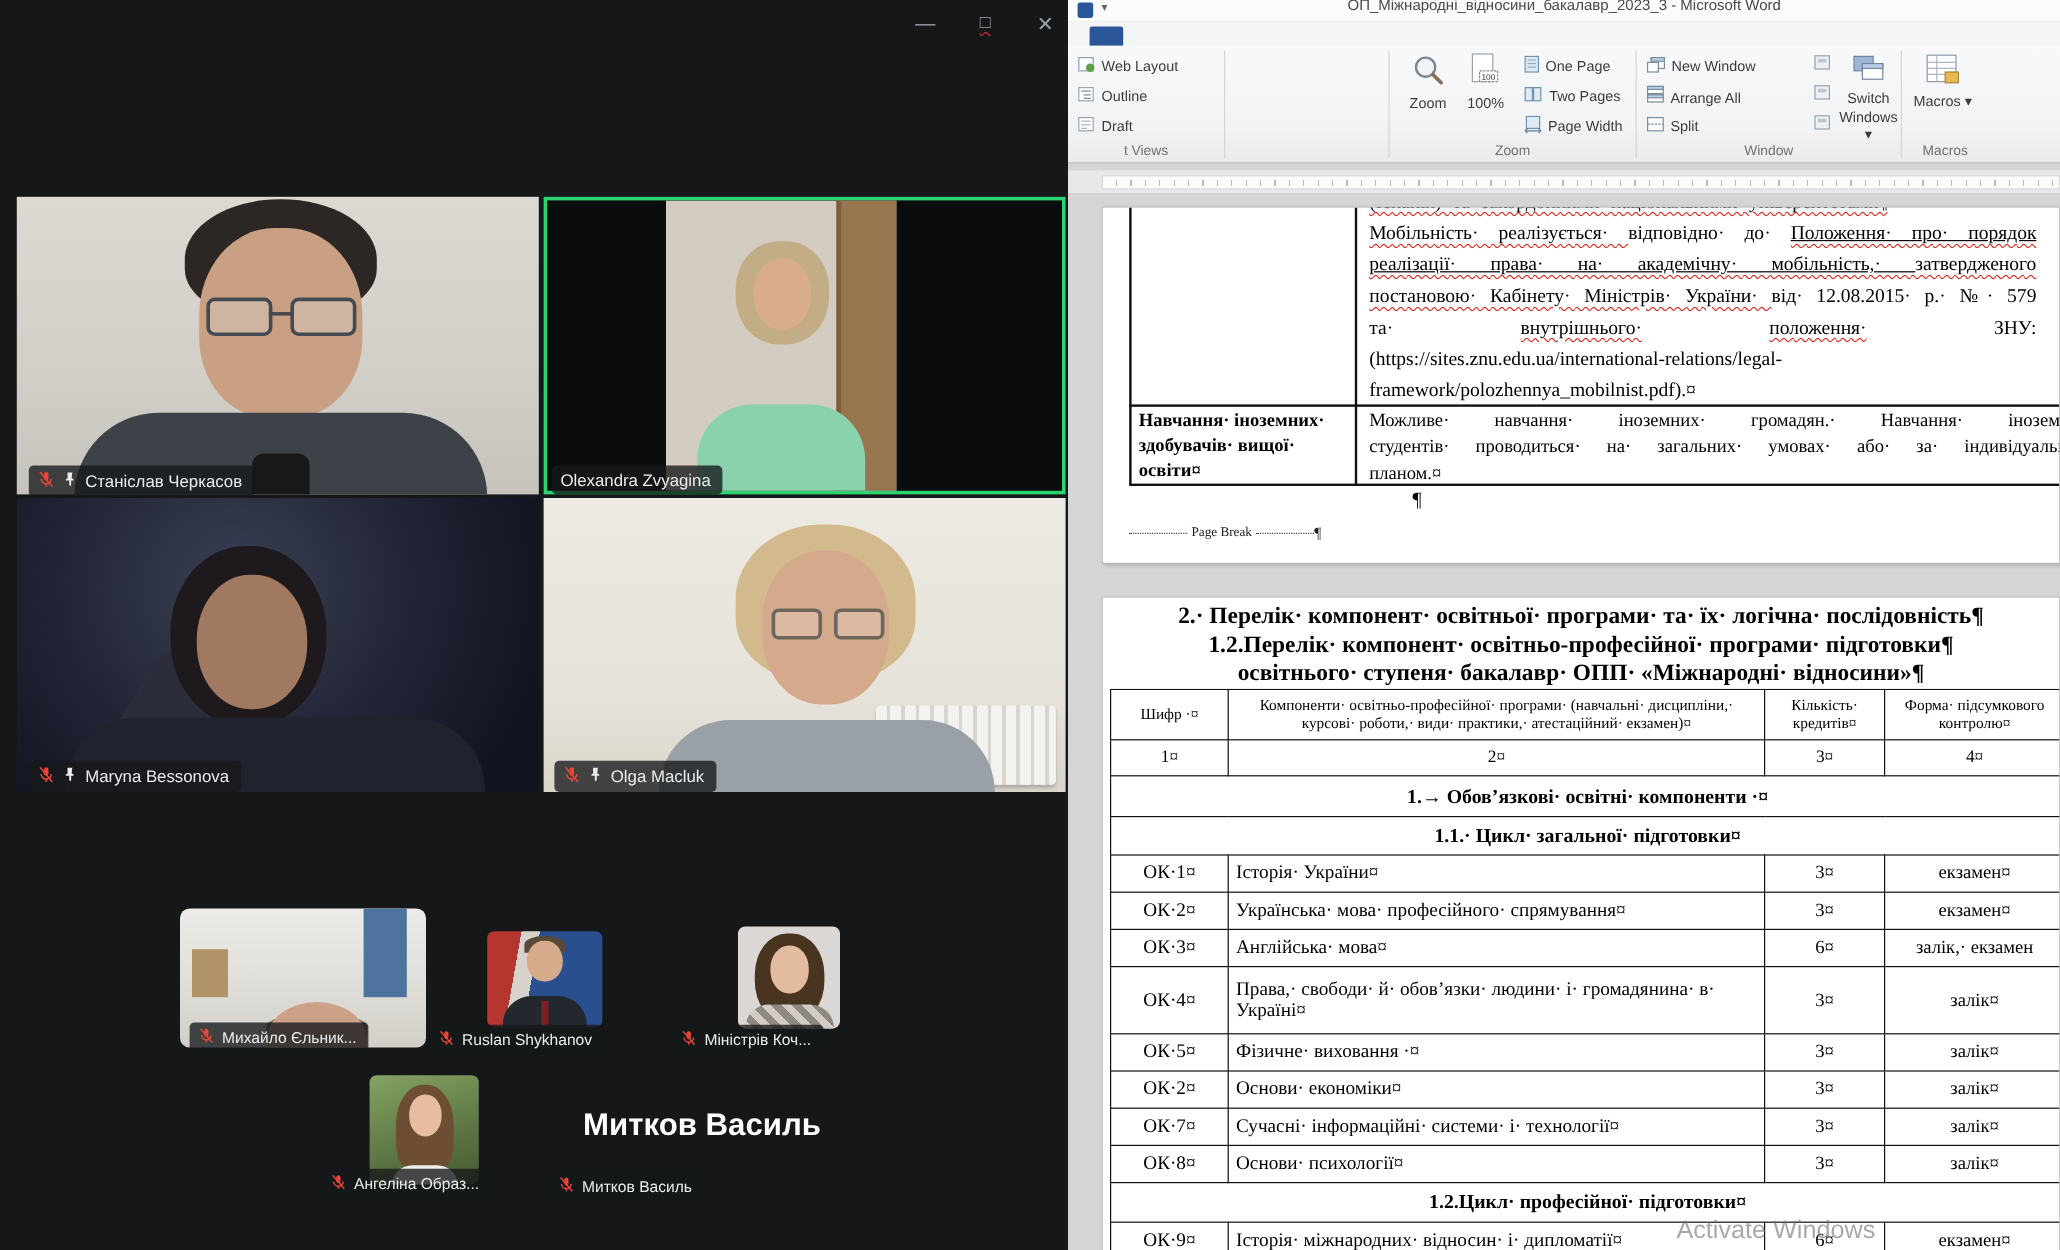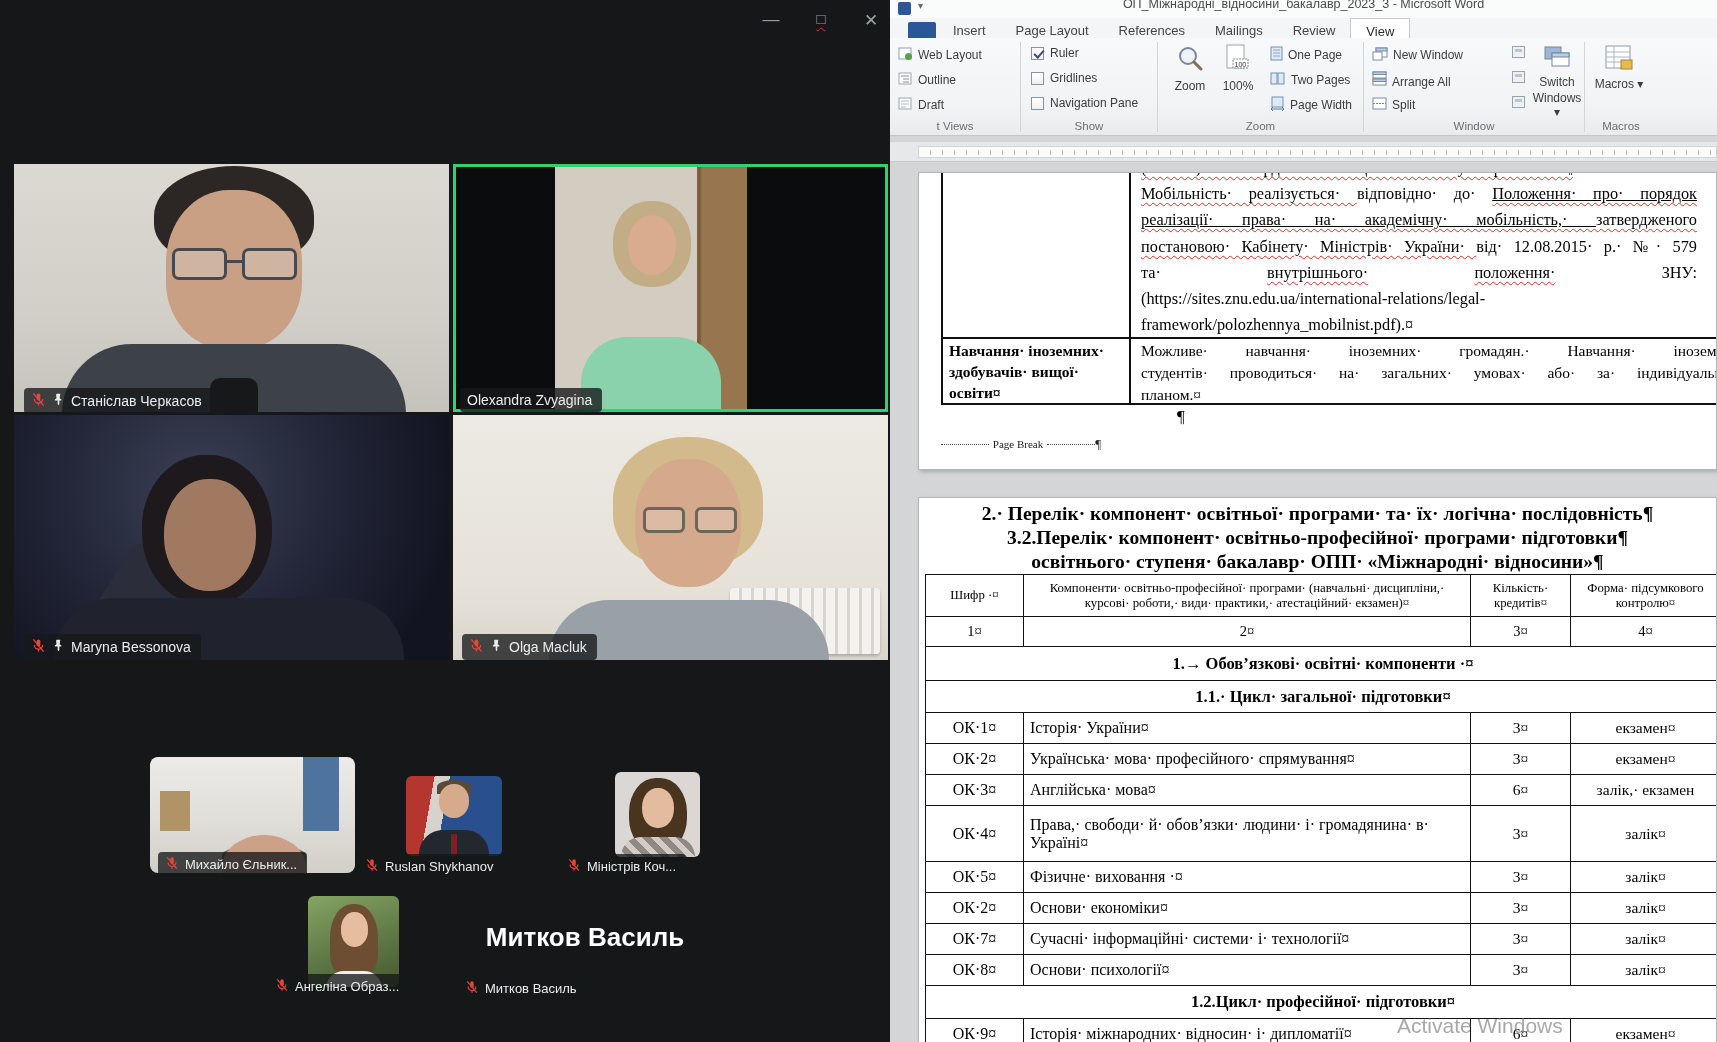--- a/index.html
+++ b/index.html
@@ -328,28 +328,20 @@
   <div class="word">
 
     <div class="titlebar">
       <span class="qat-ico"></span>
       <span class="qat-caret">▾</span>
       <span class="title">ОП_Міжнародні_відносини_бакалавр_2023_3 - Microsoft Word</span>
     </div>
 
     <div class="tabsrow">
       <span class="filetab"></span>
-      <div class="tabs">
-        <span class="tab">Insert</span>
-        <span class="tab">Page Layout</span>
-        <span class="tab">References</span>
-        <span class="tab">Mailings</span>
-        <span class="tab">Review</span>
-        <span class="tab active">View</span>
-      </div>
     </div>
 
     <div class="ribbon">
 
       <div class="rgroup" style="left:0; width:130px;">
         <div class="rbtn" style="left:8px; top:8px;">
           <span><svg width="15" height="15">
                 <rect x="1" y="2" width="12" height="11" fill="#fff" stroke="#8aa0b8"></rect>
                 <circle cx="10.5" cy="10.5" r="3.5" fill="#5aa14e"></circle>
               </svg></span>
@@ -370,35 +362,20 @@
                 <line x1="3" y1="5" x2="11" y2="5" stroke="#aab6c2"></line>
                 <line x1="3" y1="8" x2="11" y2="8" stroke="#aab6c2"></line>
                 <line x1="3" y1="11" x2="8" y2="11" stroke="#aab6c2"></line>
               </svg></span>
           <span>Draft</span>
         </div>
         <div class="glabel">t Views</div>
       </div>
       <div class="gdiv" style="left:130px;"></div>
 
-      <div class="rgroup" style="left:131px; width:136px;">
-        <div class="cbrow" style="left:10px; top:8px;">
-          <span class="cb checked"></span>
-          <span>Ruler</span>
-        </div>
-        <div class="cbrow" style="left:10px; top:33px;">
-          <span class="cb"></span>
-          <span>Gridlines</span>
-        </div>
-        <div class="cbrow" style="left:10px; top:58px;">
-          <span class="cb"></span>
-          <span>Navigation Pane</span>
-        </div>
-        <div class="glabel">Show</div>
-      </div>
       <div class="gdiv" style="left:267px;"></div>
 
       <div class="rgroup" style="left:268px; width:205px;">
         <div class="rbig" style="left:10px; top:6px; width:44px;">
           <span><svg width="30" height="30" viewBox="0 0 30 30">
                 <circle cx="13" cy="12" r="8" fill="#eef3f8" stroke="#7c8795" stroke-width="2"></circle>
                 <line x1="19" y1="18" x2="26" y2="25" stroke="#8a6d55" stroke-width="3" stroke-linecap="round"></line>
               </svg></span>
           <span>Zoom</span>
         </div>
@@ -531,21 +508,21 @@
         <span class="dots"></span>
         <span class="pbt">Page Break</span>
         <span class="dots"></span>
         <span style="font-size:13px; font-family:'Liberation Serif',serif;">¶</span>
       </div>
     </div>
 
     <div class="page page2 docserif">
       <div class="p2head">
         <div class="h1">2.· Перелік· компонент· освітньої· програми· та· їх· логічна· послідовність¶</div>
-        <div class="h2">3.2.Перелік· компонент· освітньо-професійної· програми· підготовки¶</div>
+        <div class="h2">1.2.Перелік· компонент· освітньо-професійної· програми· підготовки¶</div>
         <div class="h3">освітнього· ступеня· бакалавр· ОПП· «Міжнародні· відносини»¶</div>
       </div>
 
       <div class="t2wrap">
         <table class="opp">
           <colgroup>
               <col style="width:98px">
               <col style="width:447px">
               <col style="width:100px">
               <col style="width:150px">

